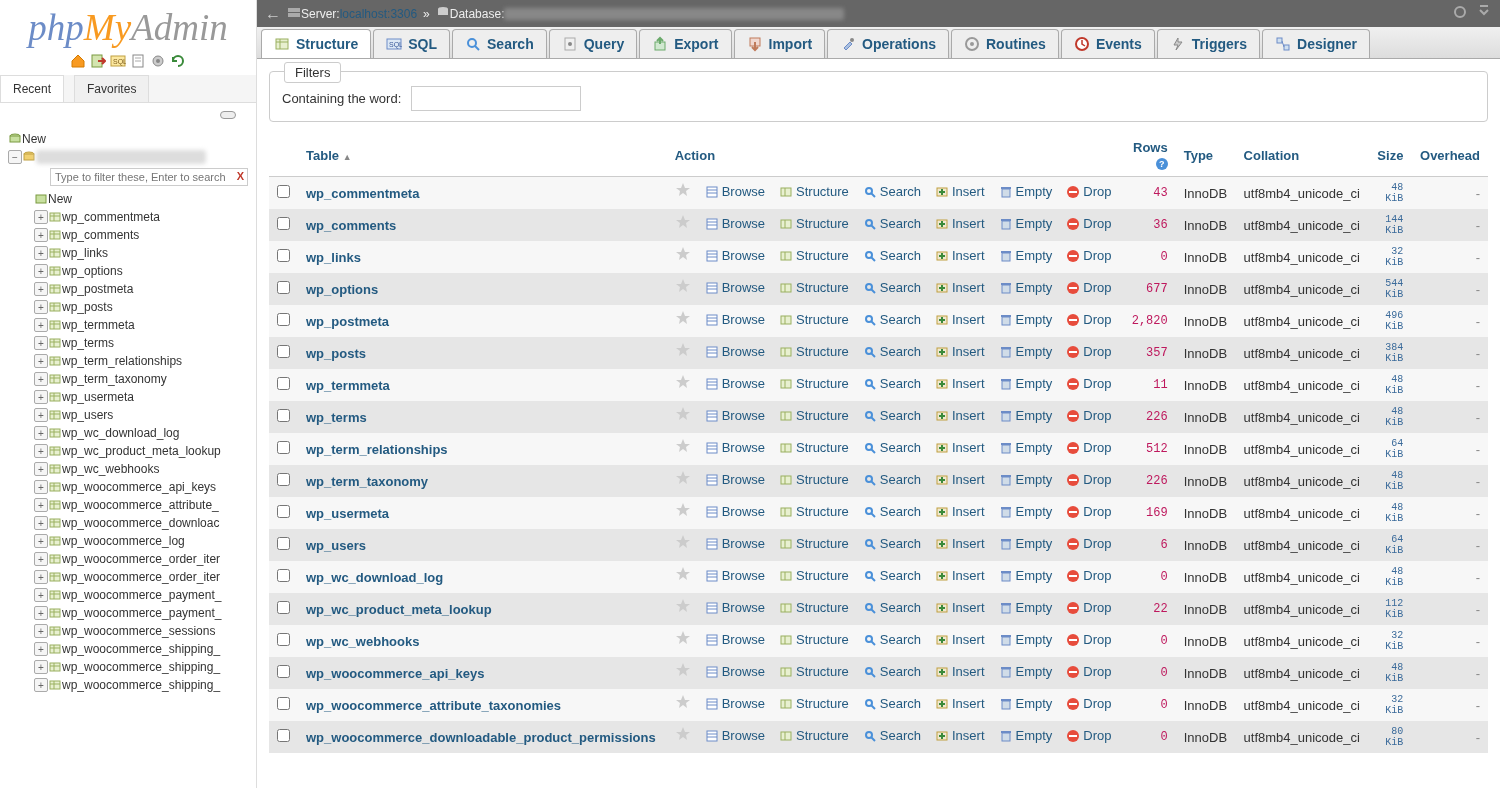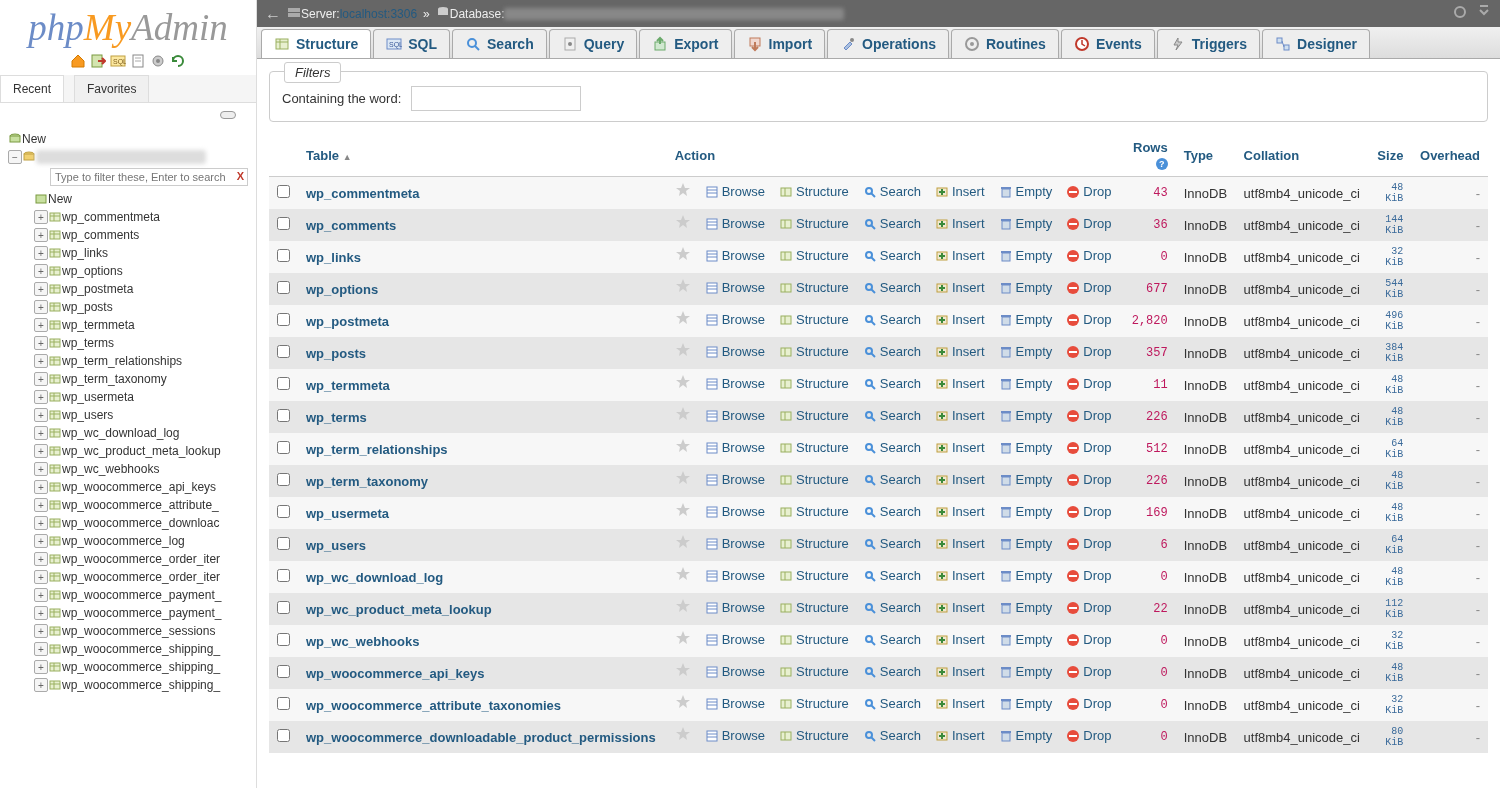--- a/index.html
+++ b/index.html
@@ -49,21 +49,21 @@
 
 
 .tabs { display: flex; background: linear-gradient(#f0f0f0, #ddd); border-bottom: 1px solid #aaa; padding: 2px 4px 0; }
 .tab { display: flex; align-items: center; gap: 6px; padding: 6px 12px; border: 1px solid #aaa; border-bottom: none; background: #eee; margin-right: 2px; cursor: pointer; border-radius: 4px 4px 0 0; }
 .tab.active { background: #fff; }
 .tab .tab-icon { width: 16px; height: 16px; }
 .tab-label { font-weight: bold; color: #235a81; font-size: 14px; }
 
 
 .filters-wrap { margin: 12px; border: 1px solid #ccc; border-radius: 4px; padding: 14px 12px 10px; position: relative; background: #fff; }
-.filters-legend { position: absolute; top: -10px; left: 14px; background: #fff; border: 1px solid #ccc; border-radius: 3px; padding: 2px 10px; font-size: 13px; font-style: italic; }
+.filters-legend { position: absolute; top: -10px; left: 14px; background: #fff; border: 1px solid #ccc; border-radius: 3px; padding: 2px 10px; font-size: 13px; }
 .filters-row { display: flex; align-items: center; gap: 10px; }
 .filters-row input { border: 1px solid #ccc; padding: 4px; width: 170px; font-size: 13px; }
 
 
 .data-table { margin: 0 12px; border-collapse: collapse; width: calc(100% - 24px); font-size: 13px; }
 .data-table th { background: #fff; border-bottom: 1px solid #ccc; text-align: left; padding: 6px 8px; color: #235a81; font-weight: bold; white-space: nowrap; }
 .data-table th .sort-icon { font-size: 9px; color: #888; }
 .data-table th .info-icon { display: inline-block; width: 12px; height: 12px; border-radius: 50%; background: #4a90d9; color: #fff; font-size: 9px; text-align: center; line-height: 12px; font-weight: bold; }
 .data-table tr.odd { background: #f7f7f7; }
 .data-table tr.even { background: #e6e6e6; }

